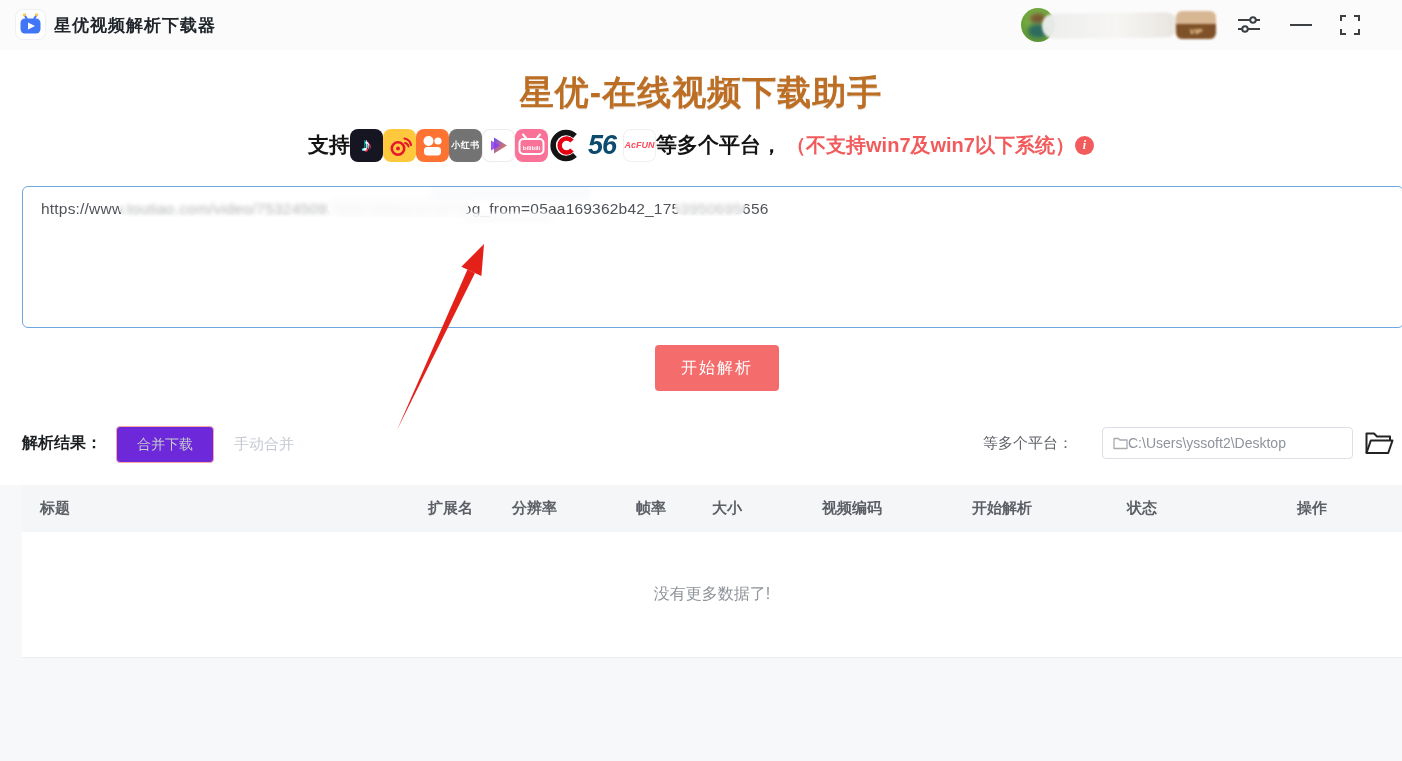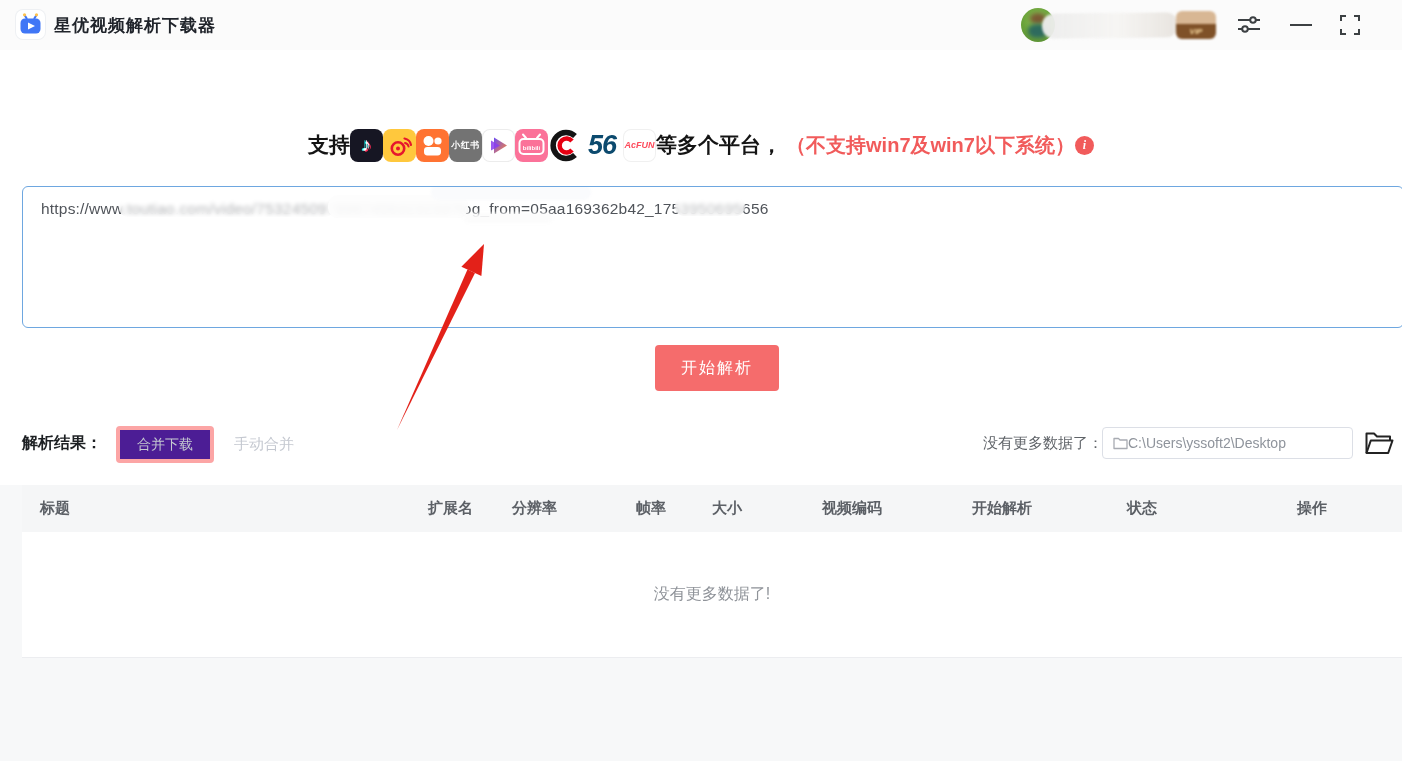--- a/index.html
+++ b/index.html
@@ -73,22 +73,22 @@
   
   .arrow{position:absolute;left:380px;top:228px;width:130px;height:212px;pointer-events:none;}
 
   
   .parse-btn{position:absolute;left:655px;top:345px;width:124px;height:46px;background:#f56c6c;
         border:none;border-radius:4px;color:#fff;font-size:16px;letter-spacing:2px;cursor:pointer;
         font-family:Liberation Serif, serif;}
 
   
   .res-label{position:absolute;left:22px;top:433px;font-size:16px;font-weight:bold;color:#1d2023;}
-  .merge-btn{position:absolute;left:116px;top:426px;width:98px;height:37px;background:#4c1d95;
-        border:4px solid #fca5a5;border-radius:4px;color:#c4c8d0;font-size:14px;font-family:inherit;}
+  .merge-btn{position:absolute;left:116px;top:426px;width:98px;height:37px;background:#6d28d9;
+        border:1px solid #fca5a5;border-radius:4px;color:#c4c8d0;font-size:14px;font-family:inherit;}
   .manual-btn{position:absolute;left:228px;top:426px;height:37px;background:transparent;border:none;
         color:#c4c8d0;font-size:15px;font-family:inherit;}
   .savedir-label{position:absolute;left:983px;top:434px;font-size:15px;color:#5f6368;}
   .dir-input{position:absolute;left:1102px;top:427px;width:251px;height:32px;box-sizing:border-box;
         border:1px solid #dcdfe6;border-radius:4px;background:#fff;display:flex;align-items:center;
         padding:0 10px;}
   .dir-input .path{font-size:14px;color:#8f949c;white-space:nowrap;overflow:hidden;}
   .big-folder{position:absolute;left:1363px;top:428px;width:32px;height:30px;display:flex;
         align-items:center;justify-content:center;cursor:pointer;background:none;border:none;padding:0;}
 
@@ -140,20 +140,21 @@
       <svg width="22" height="22" viewBox="0 0 22 22" fill="none" stroke="#3c4043" stroke-width="2">
         <path d="M2 7 V2 H7"></path>
           <path d="M15 2 H20 V7"></path>
           <path d="M20 15 V20 H15"></path>
           <path d="M7 20 H2 V15"></path>
       </svg>
     </div>
     <div class="winbtn close-btn">✕</div>
   </div>
 
+  <div class="hero-title">星优-在线视频下载助手</div>
 
   <div class="platforms">
     <span class="sup-txt">支持</span>
 
     <div class="tile t-douyin">
       <span>♪</span>
     </div>
 
     <div class="tile t-weibo">
       <svg width="27" height="27" viewBox="0 0 27 27" fill="none">
@@ -231,21 +232,21 @@
     <polygon points="17,202 95,45 87.5,41.5" fill="#e32119"></polygon>
     <polygon points="104,16 101.4,47.9 81.4,38.7" fill="#e32119"></polygon>
   </svg>
 
   <button class="parse-btn">开始解析</button>
 
   <div class="res-label">解析结果：</div>
   <button class="merge-btn">合并下载</button>
   <button class="manual-btn">手动合并</button>
 
-  <div class="savedir-label">没有更多数据了：</div>
+  <div class="savedir-label">等多个平台：</div>
   <div class="dir-input">
     <svg width="15" height="13" viewBox="0 0 15 13" fill="none">
       <path d="M1 11.5 V1.5 H5.5 L7 3 H14 V11.5 Z" stroke="#a8abb2" stroke-width="1.3" stroke-linejoin="round"></path>
     </svg>
     <span class="path">C:\Users\yssoft2\Desktop</span>
   </div>
   <button class="big-folder">
     <svg width="30" height="27" viewBox="0 0 30 27" fill="none">
       <path d="M2.5 23 V3.5 H10 L13 6.5 H26 V10.5" stroke="#232323" stroke-width="2" stroke-linejoin="round"></path>
       <path d="M2.5 23 L6.8 10.5 H28.5 L24.2 23 Z" stroke="#232323" stroke-width="2" stroke-linejoin="round"></path>

